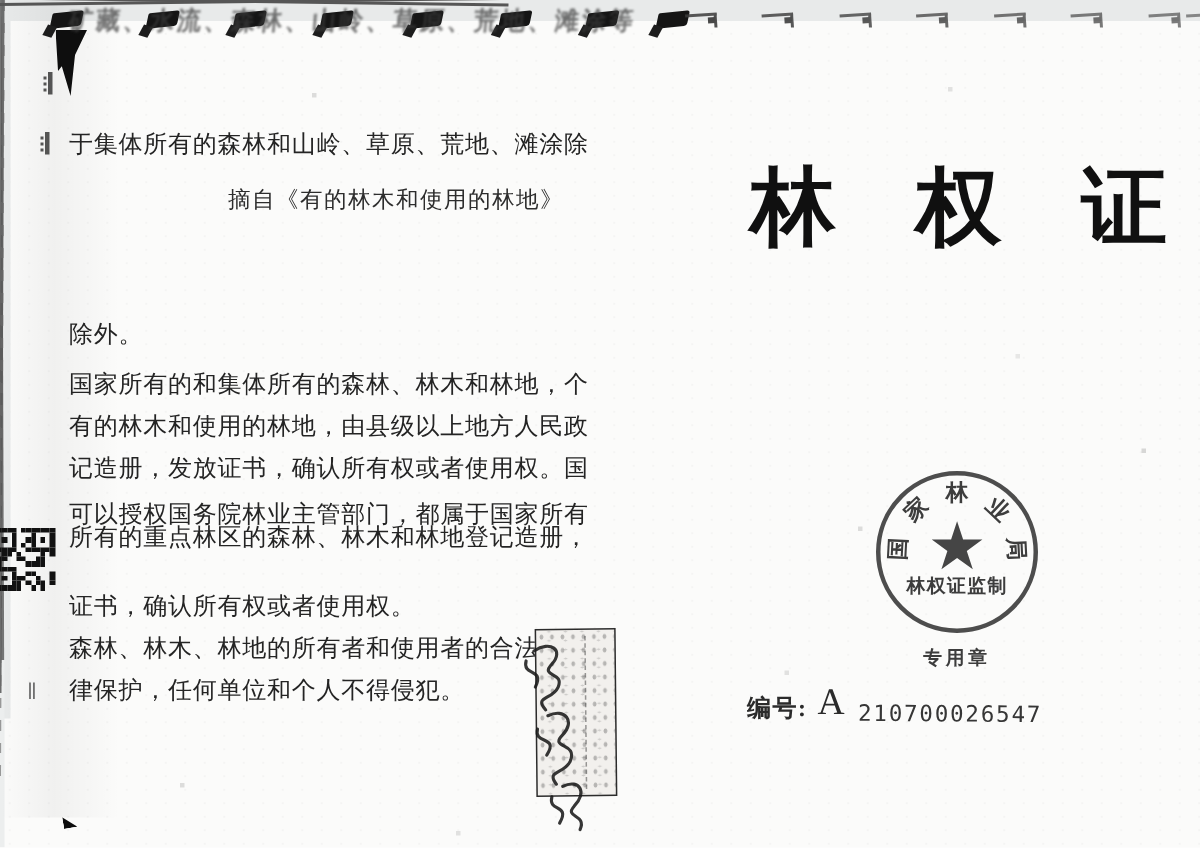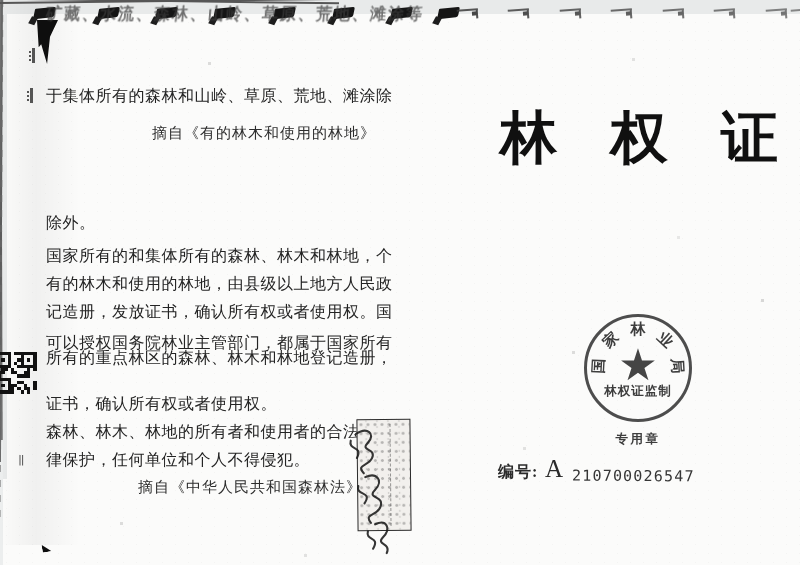--- a/index.html
+++ b/index.html
@@ -130,21 +130,20 @@
 
   <div class="txt" style="top:213px;">除外。</div>
   <div class="txt" style="top:274px;">有的林木和使用的林地，由县级以上地方人民政</div>
   <div class="txt" style="top:246px;">国家所有的和集体所有的森林、林木和林地，个</div>
   <div class="txt" style="top:302px;">记造册，发放证书，确认所有权或者使用权。国</div>
   <div class="txt" style="top:333px;">可以授权国务院林业主管部门，都属于国家所有</div>
   <div class="txt" style="top:348px;">所有的重点林区的森林、林木和林地登记造册，</div>
   <div class="txt" style="top:394px;">证书，确认所有权或者使用权。</div>
   <div class="txt" style="top:422px;">森林、林木、林地的所有者和使用者的合法权益，</div>
   <div class="txt" style="top:450px;">律保护，任何单位和个人不得侵犯。</div>
-  <div class="attribution" style="top:478px;width:316px;">摘自《中华人民共和国森林法》</div>
   <div id="margin-mark">‖</div>
 
   <div id="qr">
       <div class="qr-cell" style="left: 3.2px; top: 0px; width: 3.2px; height: 3.2px;"></div>
       <div class="qr-cell" style="left: 6.4px; top: 0px; width: 3.2px; height: 3.2px;"></div>
       <div class="qr-cell" style="left: 9.6px; top: 0px; width: 3.2px; height: 3.2px;"></div>
       <div class="qr-cell" style="left: 12.8px; top: 0px; width: 3.2px; height: 3.2px;"></div>
       <div class="qr-cell" style="left: 19.2px; top: 0px; width: 3.2px; height: 3.2px;"></div>
       <div class="qr-cell" style="left: 22.4px; top: 0px; width: 3.2px; height: 3.2px;"></div>
       <div class="qr-cell" style="left: 25.6px; top: 0px; width: 3.2px; height: 3.2px;"></div>

